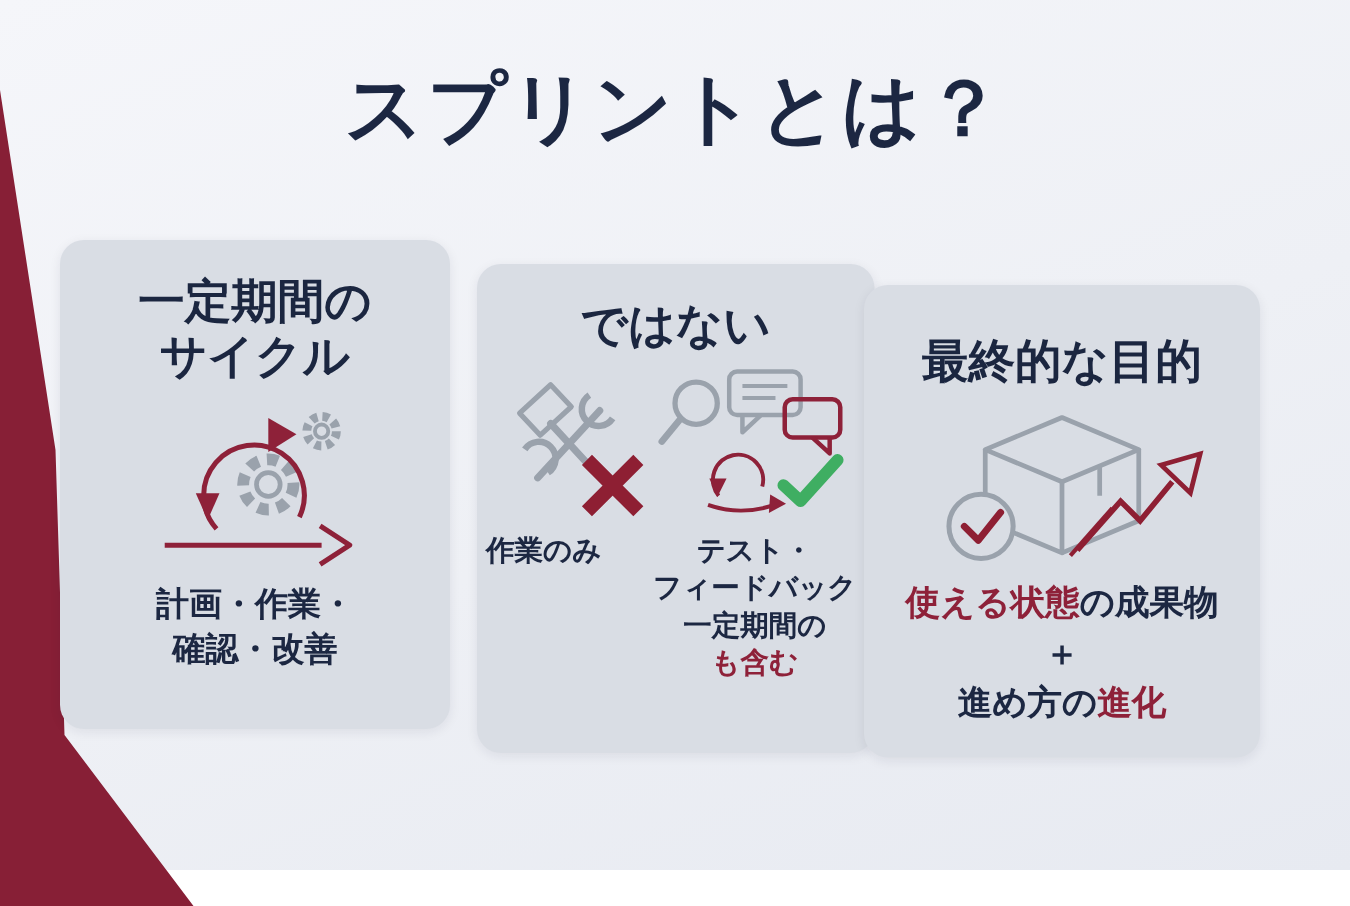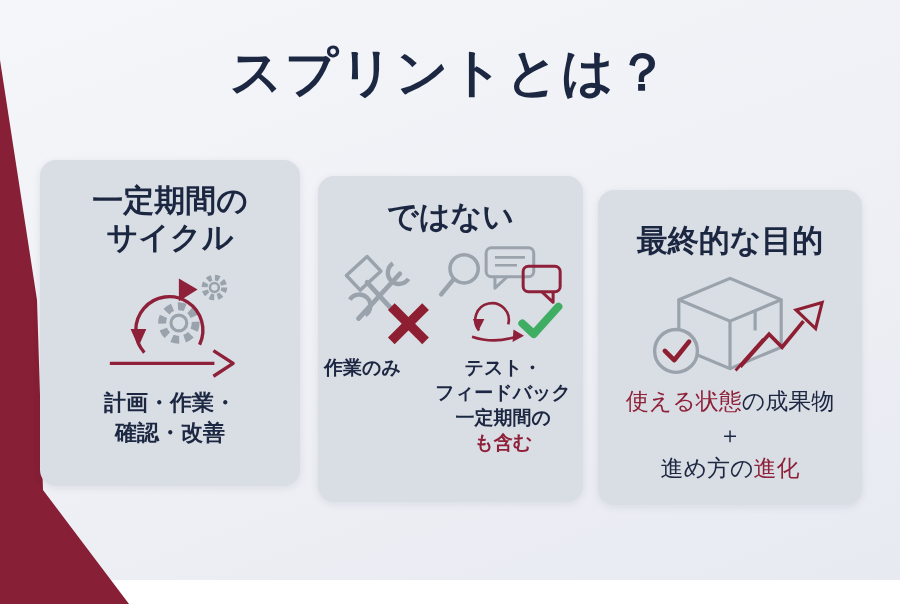--- a/index.html
+++ b/index.html
@@ -5,34 +5,34 @@
   html,body{margin:0;padding:0;}
   body{width:900px;height:604px;overflow:hidden;font-family:"Liberation Sans","DejaVu Sans",sans-serif;}
   .slide{position:relative;width:900px;height:580px;background:linear-gradient(160deg,#f5f6fa 0%,#eef0f5 55%,#e7eaf1 100%);}
   .deco-svg{position:absolute;left:0;top:0;width:900px;height:604px;pointer-events:none;}
   .title{position:absolute;top:38px;left:0;width:100%;margin:0;text-align:center;
          font-size:52px;font-weight:bold;color:#1C2742;letter-spacing:2px;}
   .card{position:absolute;background:#D9DDE4;border-radius:16px;box-shadow:0 2px 8px rgba(20,30,50,.08);
         text-align:center;color:#1C2742;}
   .card1{left:40px;top:160px;width:260px;height:326px;}
   .card2{left:318px;top:176px;width:265px;height:326px;}
-  .card3{left:598px;top:190px;width:264px;height:315px;text-align:center;}
+  .card3{left:576px;top:190px;width:264px;height:315px;text-align:center;}
   .card-heading{margin:22px 6px 0;font-size:31px;line-height:1.2;font-weight:bold;color:#1B2640;}
   .card3 .card-heading{margin-top:32px;font-size:31px;}
   .icon-wrap{display:flex;justify-content:center;align-items:center;}
   .card1 .icon-wrap{height:128px;margin-top:2px;}
   .card3 .icon-wrap{height:112px;margin-top:8px;}
   .body-text{font-size:22px;font-weight:bold;line-height:1.35;margin-top:2px;}
   .cols{display:flex;margin-top:12px;padding:0 6px;}
   .col{display:flex;flex-direction:column;align-items:flex-start;}
   .col-left{width:44%;}
   .col-right{width:56%;}
   .col .icon-wrap{height:100px;}
   .col-label{font-size:19px;font-weight:bold;line-height:1.32;margin-top:8px;}
-  .card3-body{font-size:23px;font-weight:normal;line-height:1.45;margin-top:6px;}
+  .card3-body{font-size:23px;font-weight:bold;line-height:1.45;margin-top:6px;}
   .red{color:#8E2139;}
   .navy{color:#1C2742;}
 </style>
 </head>
 <body>
 
 <div class="slide">
 
   <svg class="deco-svg" viewBox="0 0 900 604">
     <polygon points="0,60 37,300 43,490 129,604 0,604" fill="#871F36"></polygon>

